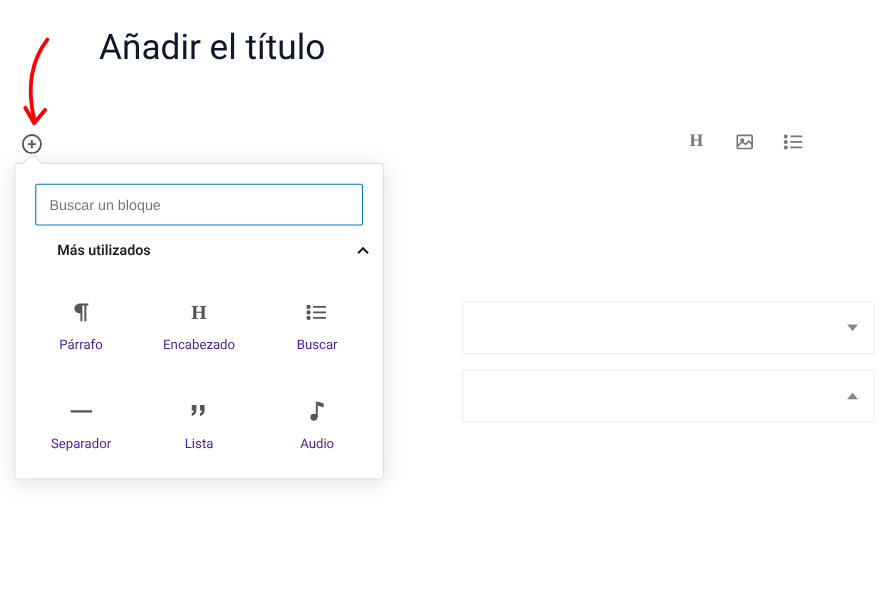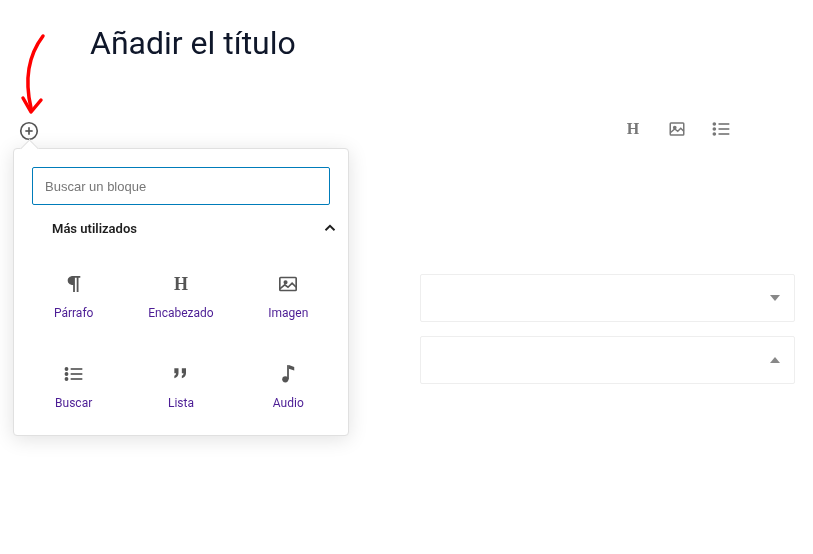--- a/index.html
+++ b/index.html
@@ -222,45 +222,43 @@
       <span class="bi-label">Párrafo</span>
     </div>
 
     <div class="block-item">
       <div class="bi-icon">
         <span style="font-weight:700;font-size:18px;font-family:Georgia,serif;">H</span>
       </div>
       <span class="bi-label">Encabezado</span>
     </div>
 
-    <div class="block-item">
-      <div class="bi-icon">
-        <svg width="20" height="18" viewBox="0 0 24 22" fill="none" stroke="currentColor" stroke-width="2">
-          <rect x="2" y="3" width="20" height="16" rx="1"></rect>
-          <circle cx="9" cy="9" r="1.5" fill="currentColor"></circle>
-          <path d="M2 17 L8 12 L12 15 L17 10 L22 15"></path>
-        </svg>
-      </div>
-      <span class="bi-label">Imagen</span>
-    </div>
 
     <div class="block-item">
       <div class="bi-icon">
         <svg width="20" height="16" viewBox="0 0 24 18" fill="none" stroke="currentColor" stroke-width="2">
           <circle cx="3" cy="3" r="1.3" fill="currentColor"></circle>
           <line x1="8" y1="3" x2="22" y2="3"></line>
           <circle cx="3" cy="9" r="1.3" fill="currentColor"></circle>
           <line x1="8" y1="9" x2="22" y2="9"></line>
           <circle cx="3" cy="15" r="1.3" fill="currentColor"></circle>
           <line x1="8" y1="15" x2="22" y2="15"></line>
         </svg>
       </div>
       <span class="bi-label">Buscar</span>
     </div>
 
+    <div class="block-item">
+      <div class="bi-icon">
+        <svg width="20" height="4" viewBox="0 0 20 4">
+          <rect x="0" y="1" width="20" height="2" fill="currentColor"></rect>
+        </svg>
+      </div>
+      <span class="bi-label">Separador</span>
+    </div>
 
 
     <div class="block-item">
       <div class="bi-icon">
         <svg width="20" height="16" viewBox="0 0 24 18" fill="currentColor">
           <path d="M4 2 H9 V8 C9 11 7 13 4 14 V11 C5.5 10.5 6 9.5 6 8 H4 Z"></path>
           <path d="M13 2 H18 V8 C18 11 16 13 13 14 V11 C14.5 10.5 15 9.5 15 8 H13 Z"></path>
         </svg>
       </div>
       <span class="bi-label">Lista</span>

